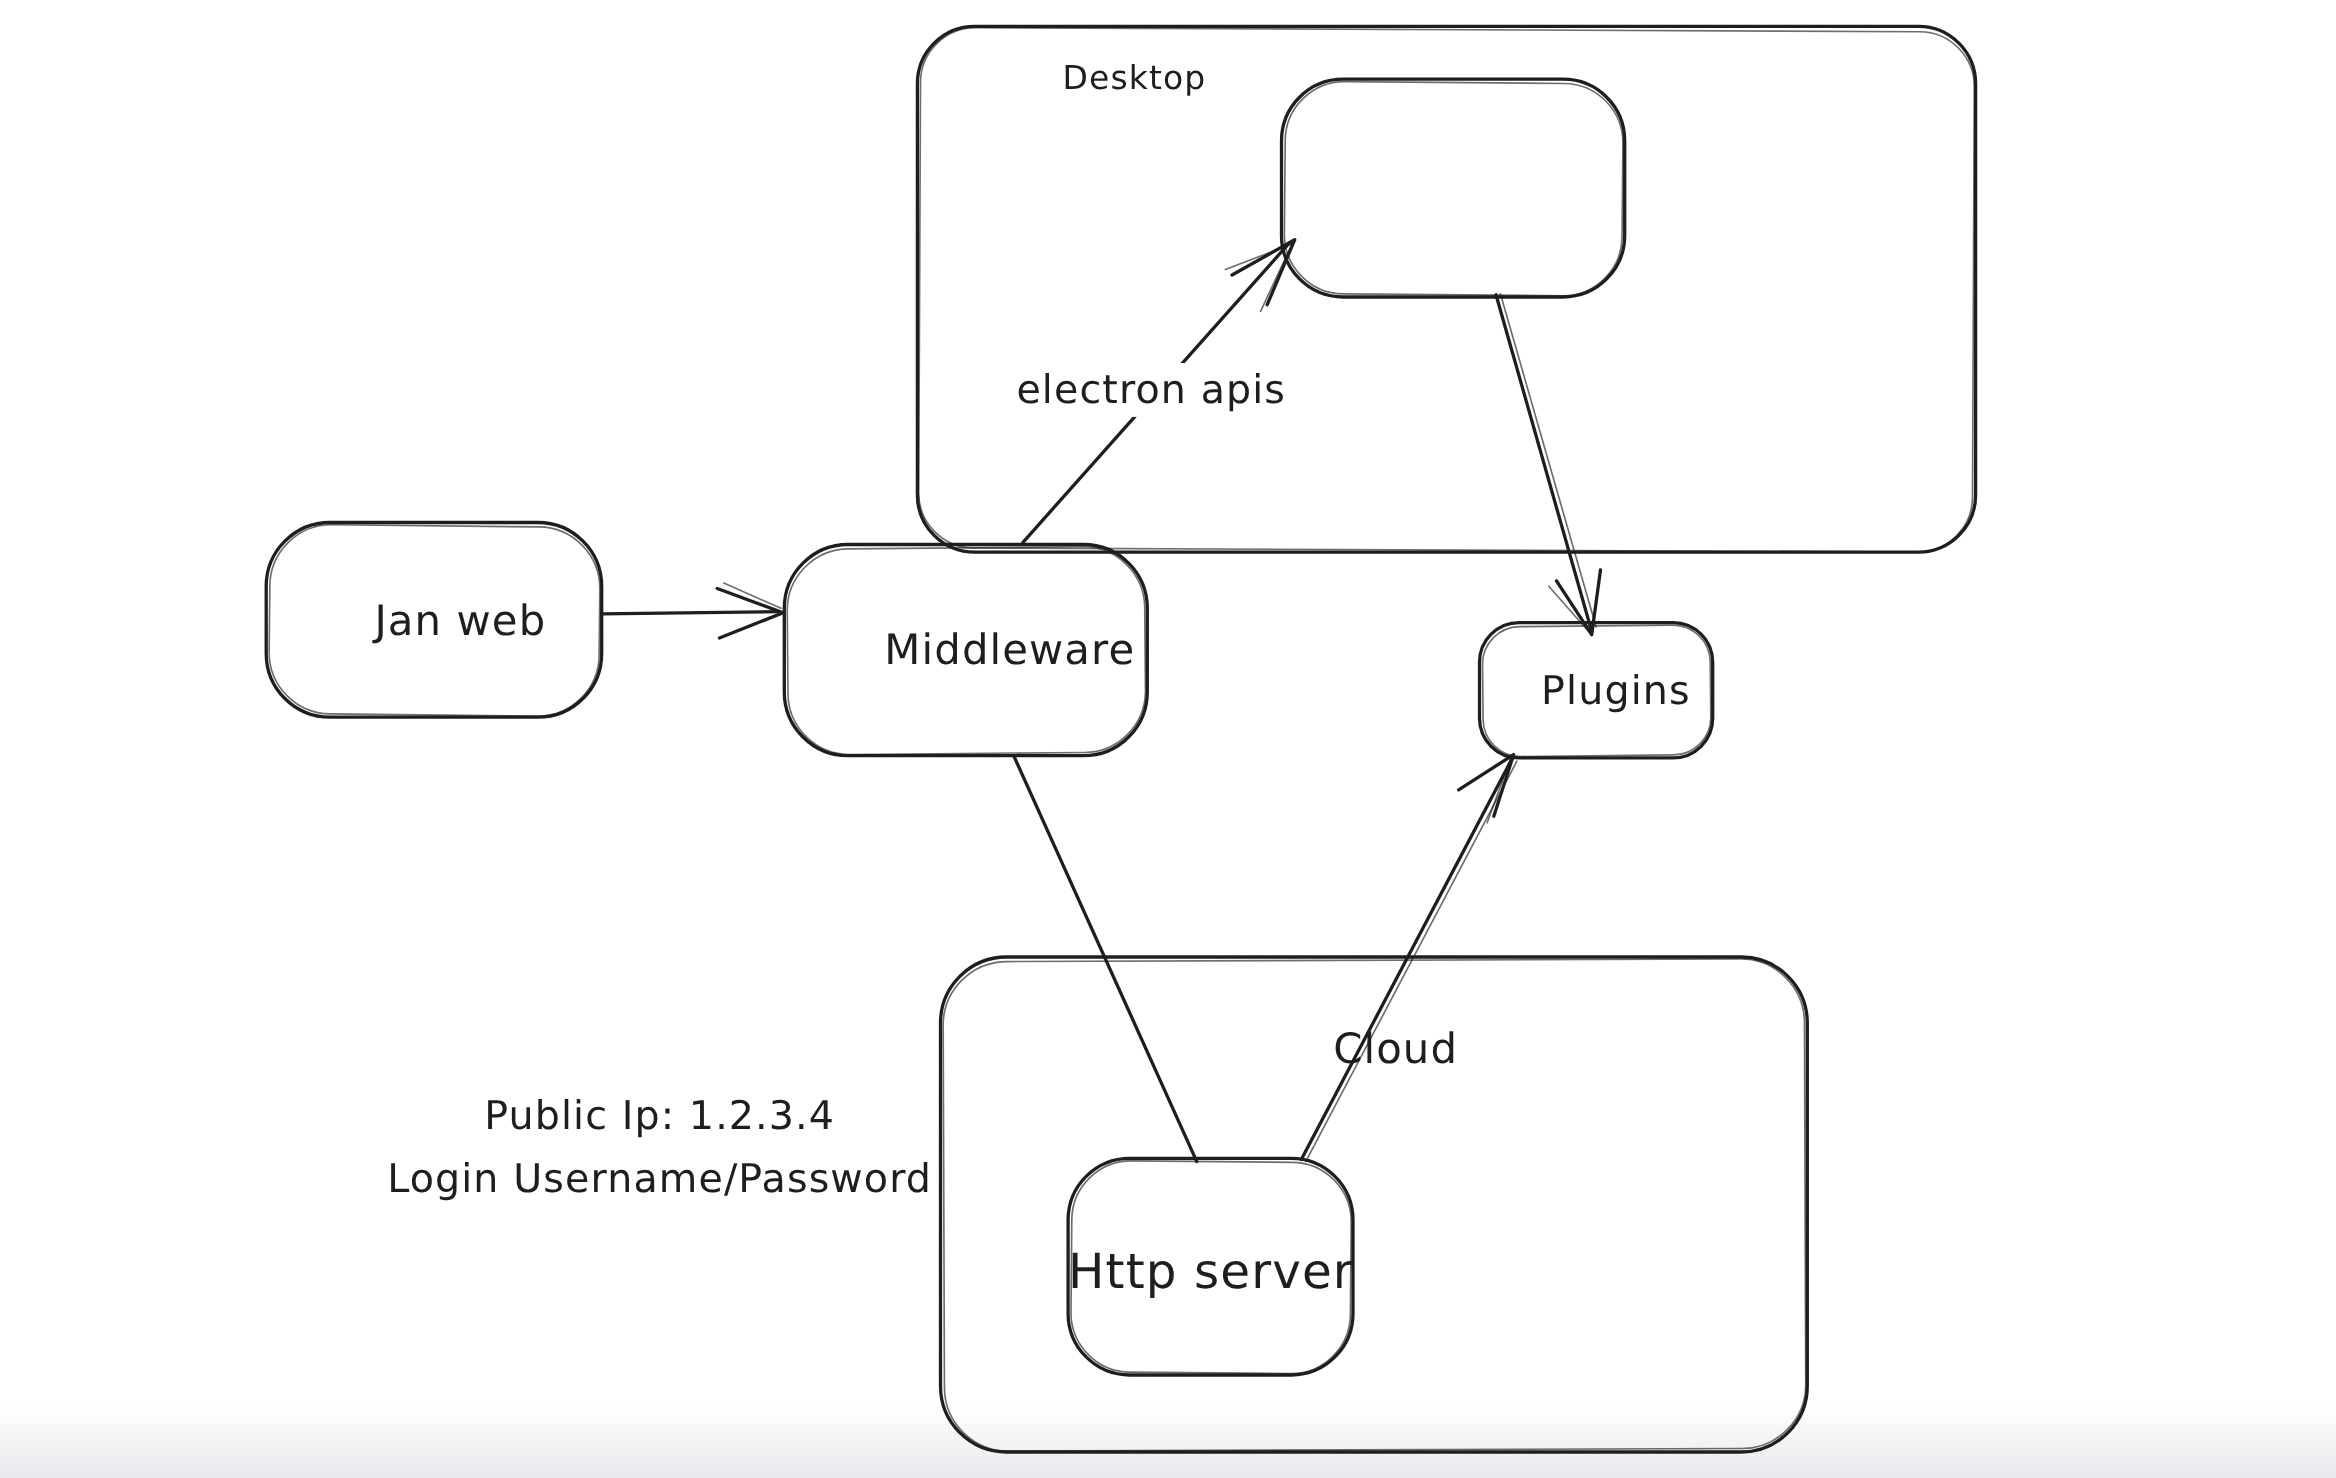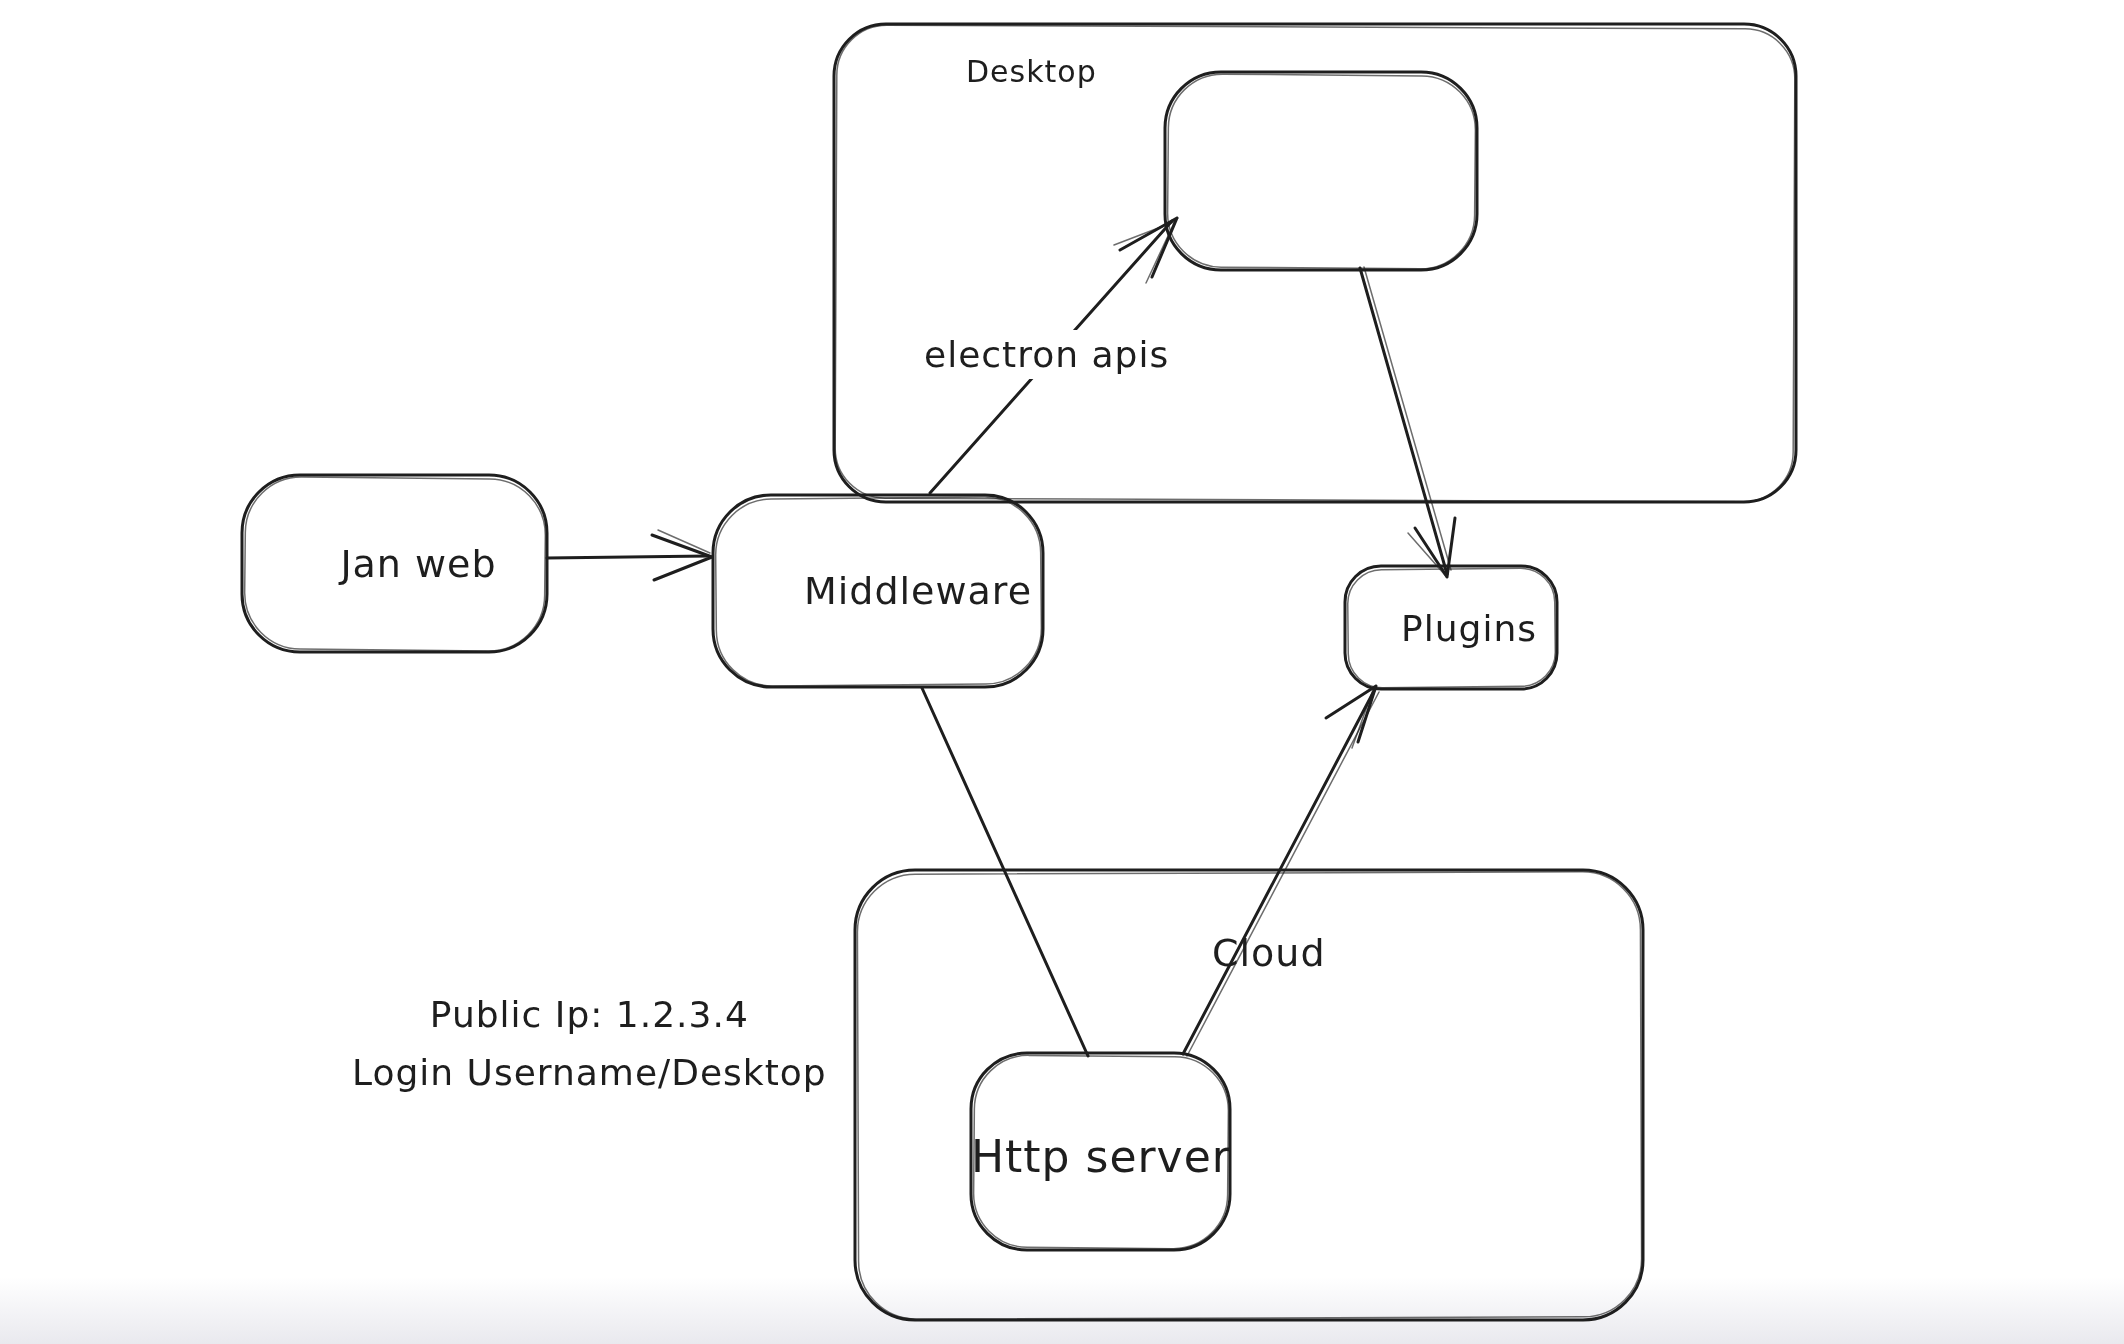--- a/index.html
+++ b/index.html
@@ -113,16 +113,16 @@
 
   <div class="lbl center" style="left:971px; top:1132px; width:259px; font-size:44px;">Http server</div>
 
   <div class="lbl" id="electron-apis-label" style="left:916px; top:330px; font-size:36px;">electron apis</div>
 
 
   <div class="lbl" style="left:1212px; top:932px;">Cloud</div>
 
   <div class="lbl" id="note-block" style="left:352px; top:986px;text-align:center;">
     <div>Public Ip: 1.2.3.4</div>
-    <div>Login Username/Desktop</div>
+    <div>Login Username/Password</div>
   </div>
 
 </div>
 
 </body></html>

